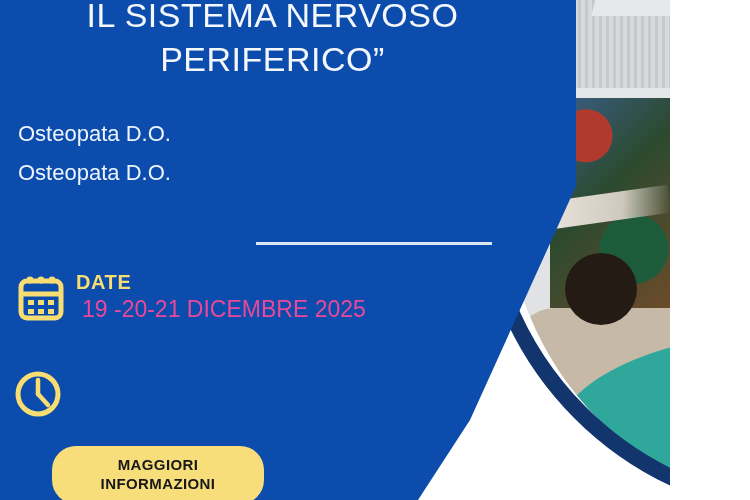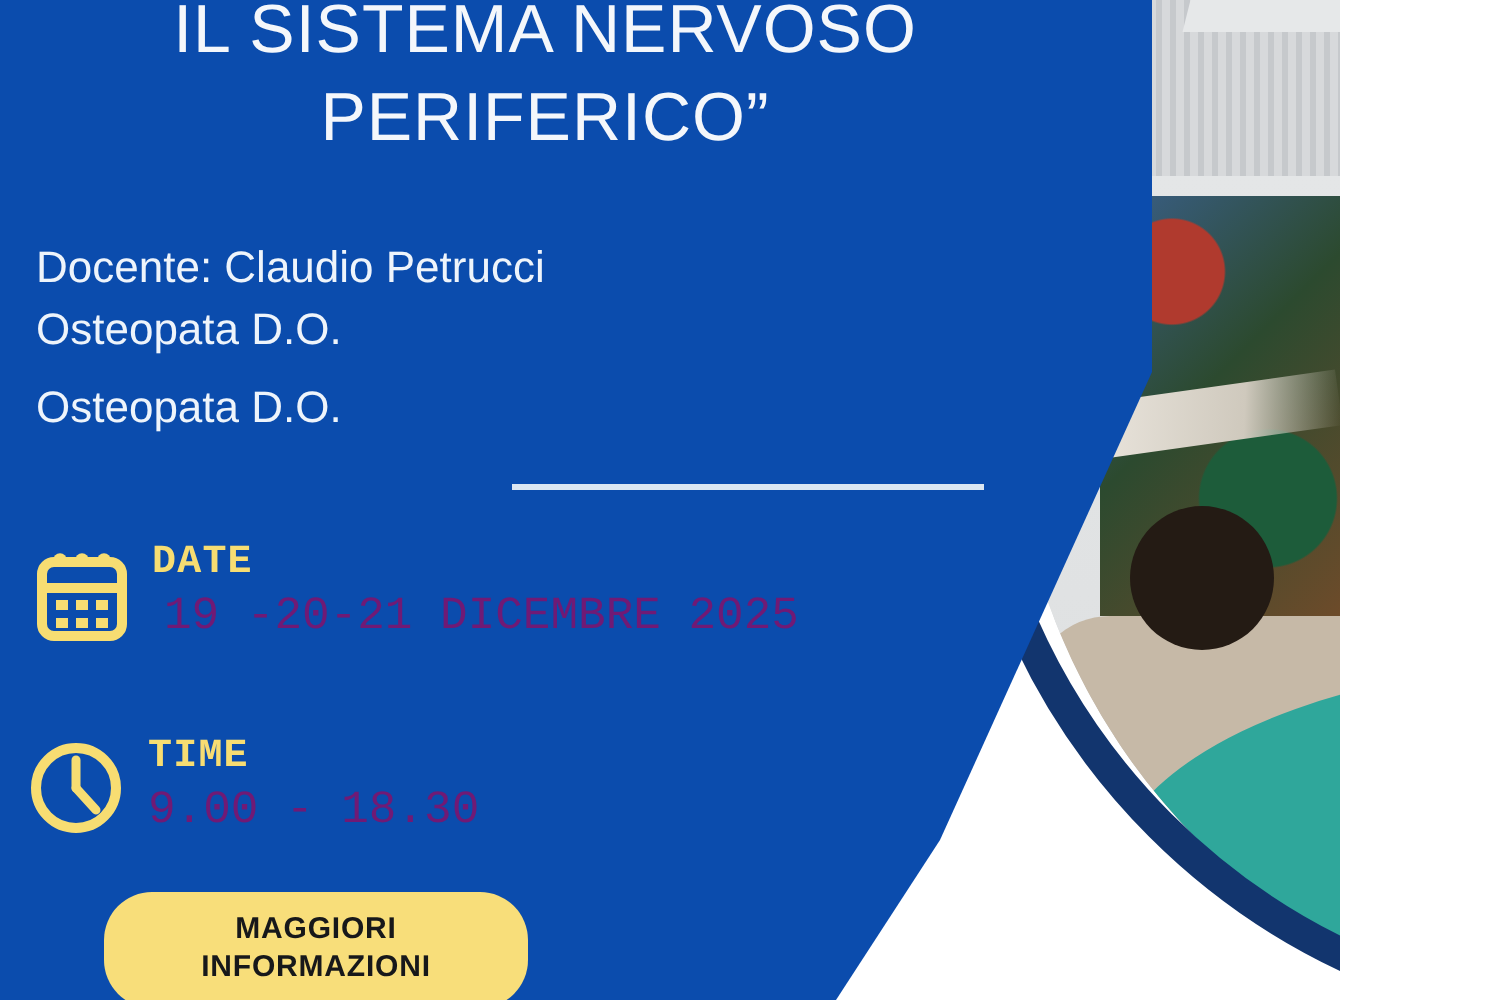--- a/index.html
+++ b/index.html
@@ -151,35 +151,35 @@
     line-height: 31px;
   }
   .docenti .blk { margin-bottom: 8px; }
   .rule {
     position: absolute;
     left: 256px; top: 242px;
     width: 236px; height: 3px;
     background: #dbe6f2;
   }
 
-  .info-row { position: absolute; display: flex; align-items: flex-end; font-family: Liberation Mono, monospace; }
+  .info-row { position: absolute; display: flex; align-items: center; }
   .row-date { left: 16px; top: 272px; }
   .row-time { left: 12px; top: 368px; }
   .info-text { margin-left: 10px; }
   .info-label {
     color: #f7dd72;
     font-size: 20px;
     font-weight: bold;
     letter-spacing: 0.6px;
     line-height: 20px;
   }
   .row-date .info-label { margin-top: 6px; }
   .row-time .info-label { margin-top: 4px; }
   .info-value {
-    color: #701a75;
+    color: #ec4899;
     font-size: 23px;
     line-height: 29px;
     margin-top: 2px;
     white-space: nowrap;
   }
   .row-date .info-value { margin-left: 6px; }
   .row-time .info-value { margin-left: 0px; }
 
   .cta {
     position: absolute;
@@ -239,21 +239,20 @@
     <div class="ring-navy"></div>
   </div>
 
   <div class="blue-panel"></div>
 
   <h1 class="title">IL SISTEMA NERVOSO
 PERIFERICO”</h1>
 
   <div class="docenti">
     <div class="blk">
-      <div>Docente: Claudio Petrucci</div>
       <div>Osteopata D.O.</div>
     </div>
     <div class="blk">
       <div>Osteopata D.O.</div>
     </div>
   </div>
 
   <div class="rule"></div>
 
   <div class="info-row row-date">
@@ -279,22 +278,18 @@
   </div>
 
   <div class="info-row row-time">
     <span>
       <svg class="icon-svg" width="52" height="52" viewBox="0 0 52 52" aria-hidden="true">
         <circle cx="26" cy="26" r="20" fill="none" stroke="#f7dd72" stroke-width="5"></circle>
         <line x1="26" y1="26" x2="26" y2="12" stroke="#f7dd72" stroke-width="4.5" stroke-linecap="round"></line>
         <line x1="26" y1="26" x2="36" y2="37" stroke="#f7dd72" stroke-width="4.5" stroke-linecap="round"></line>
       </svg>
     </span>
-    <span class="info-text">
-      <span class="info-label">TIME</span>
-      <div class="info-value">9.00 - 18.30</div>
-    </span>
   </div>
 
   <button class="cta">MAGGIORI
 INFORMAZIONI</button>
 
 </div>
 
 </body></html>

